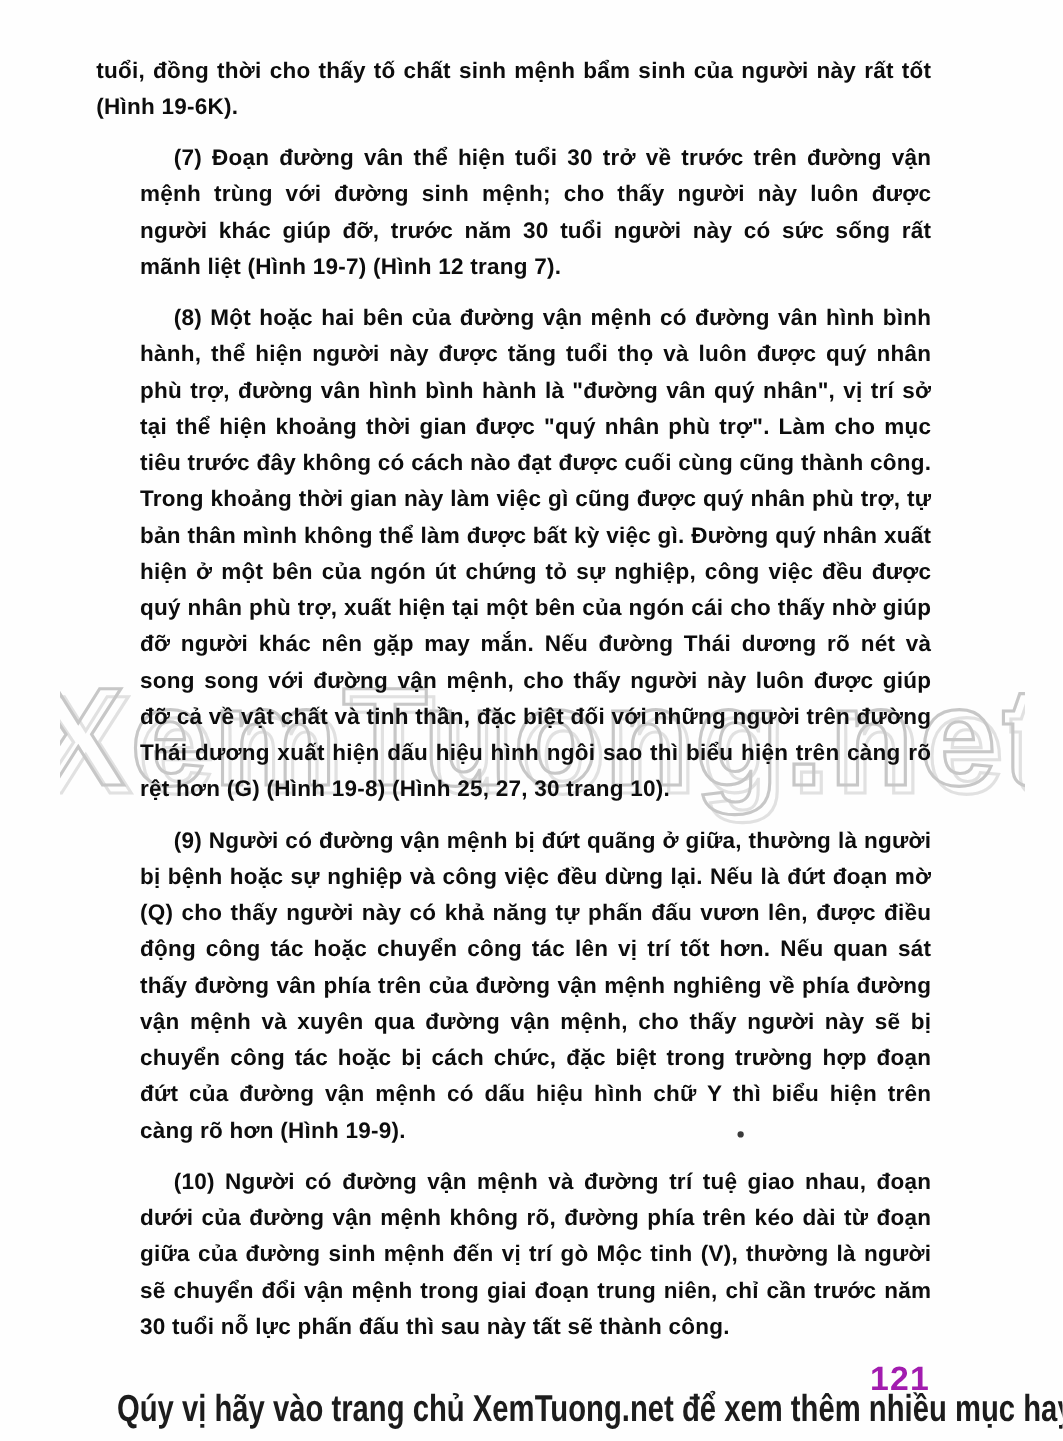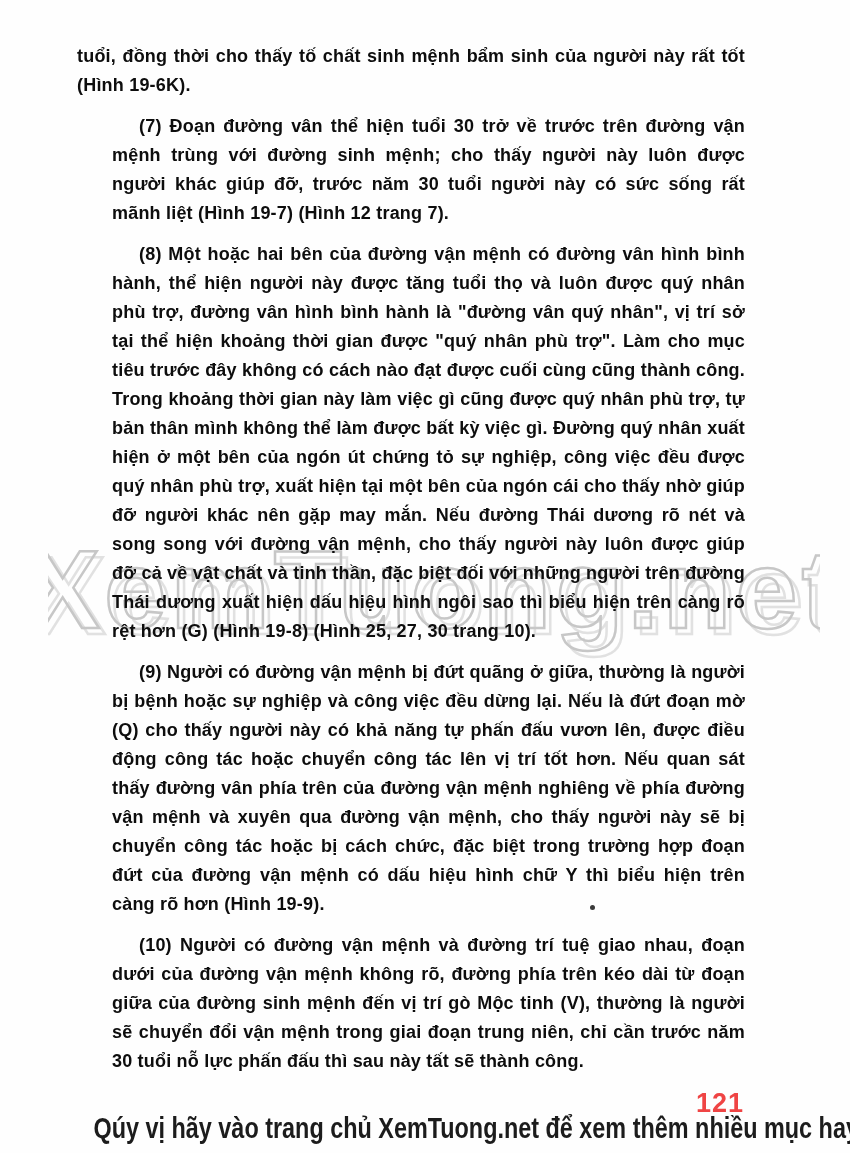--- a/index.html
+++ b/index.html
@@ -48,21 +48,21 @@
     border-radius: 50%;
     z-index: 1;
   }
   .page-number {
     position: absolute;
     right: 106px; top: 1088px;
     z-index: 3;
     font-family: "Liberation Sans", sans-serif;
     font-weight: bold;
     font-size: 27px;
-    color: #ef4444;
+    color: #a21caf;
     letter-spacing: 1px;
   }
   .footer-line {
     position: absolute;
     left: 0; bottom: 8px;
     width: 100%;
     z-index: 2;
     text-align: center;
     font-family: "Liberation Sans", sans-serif;
     font-weight: bold;

